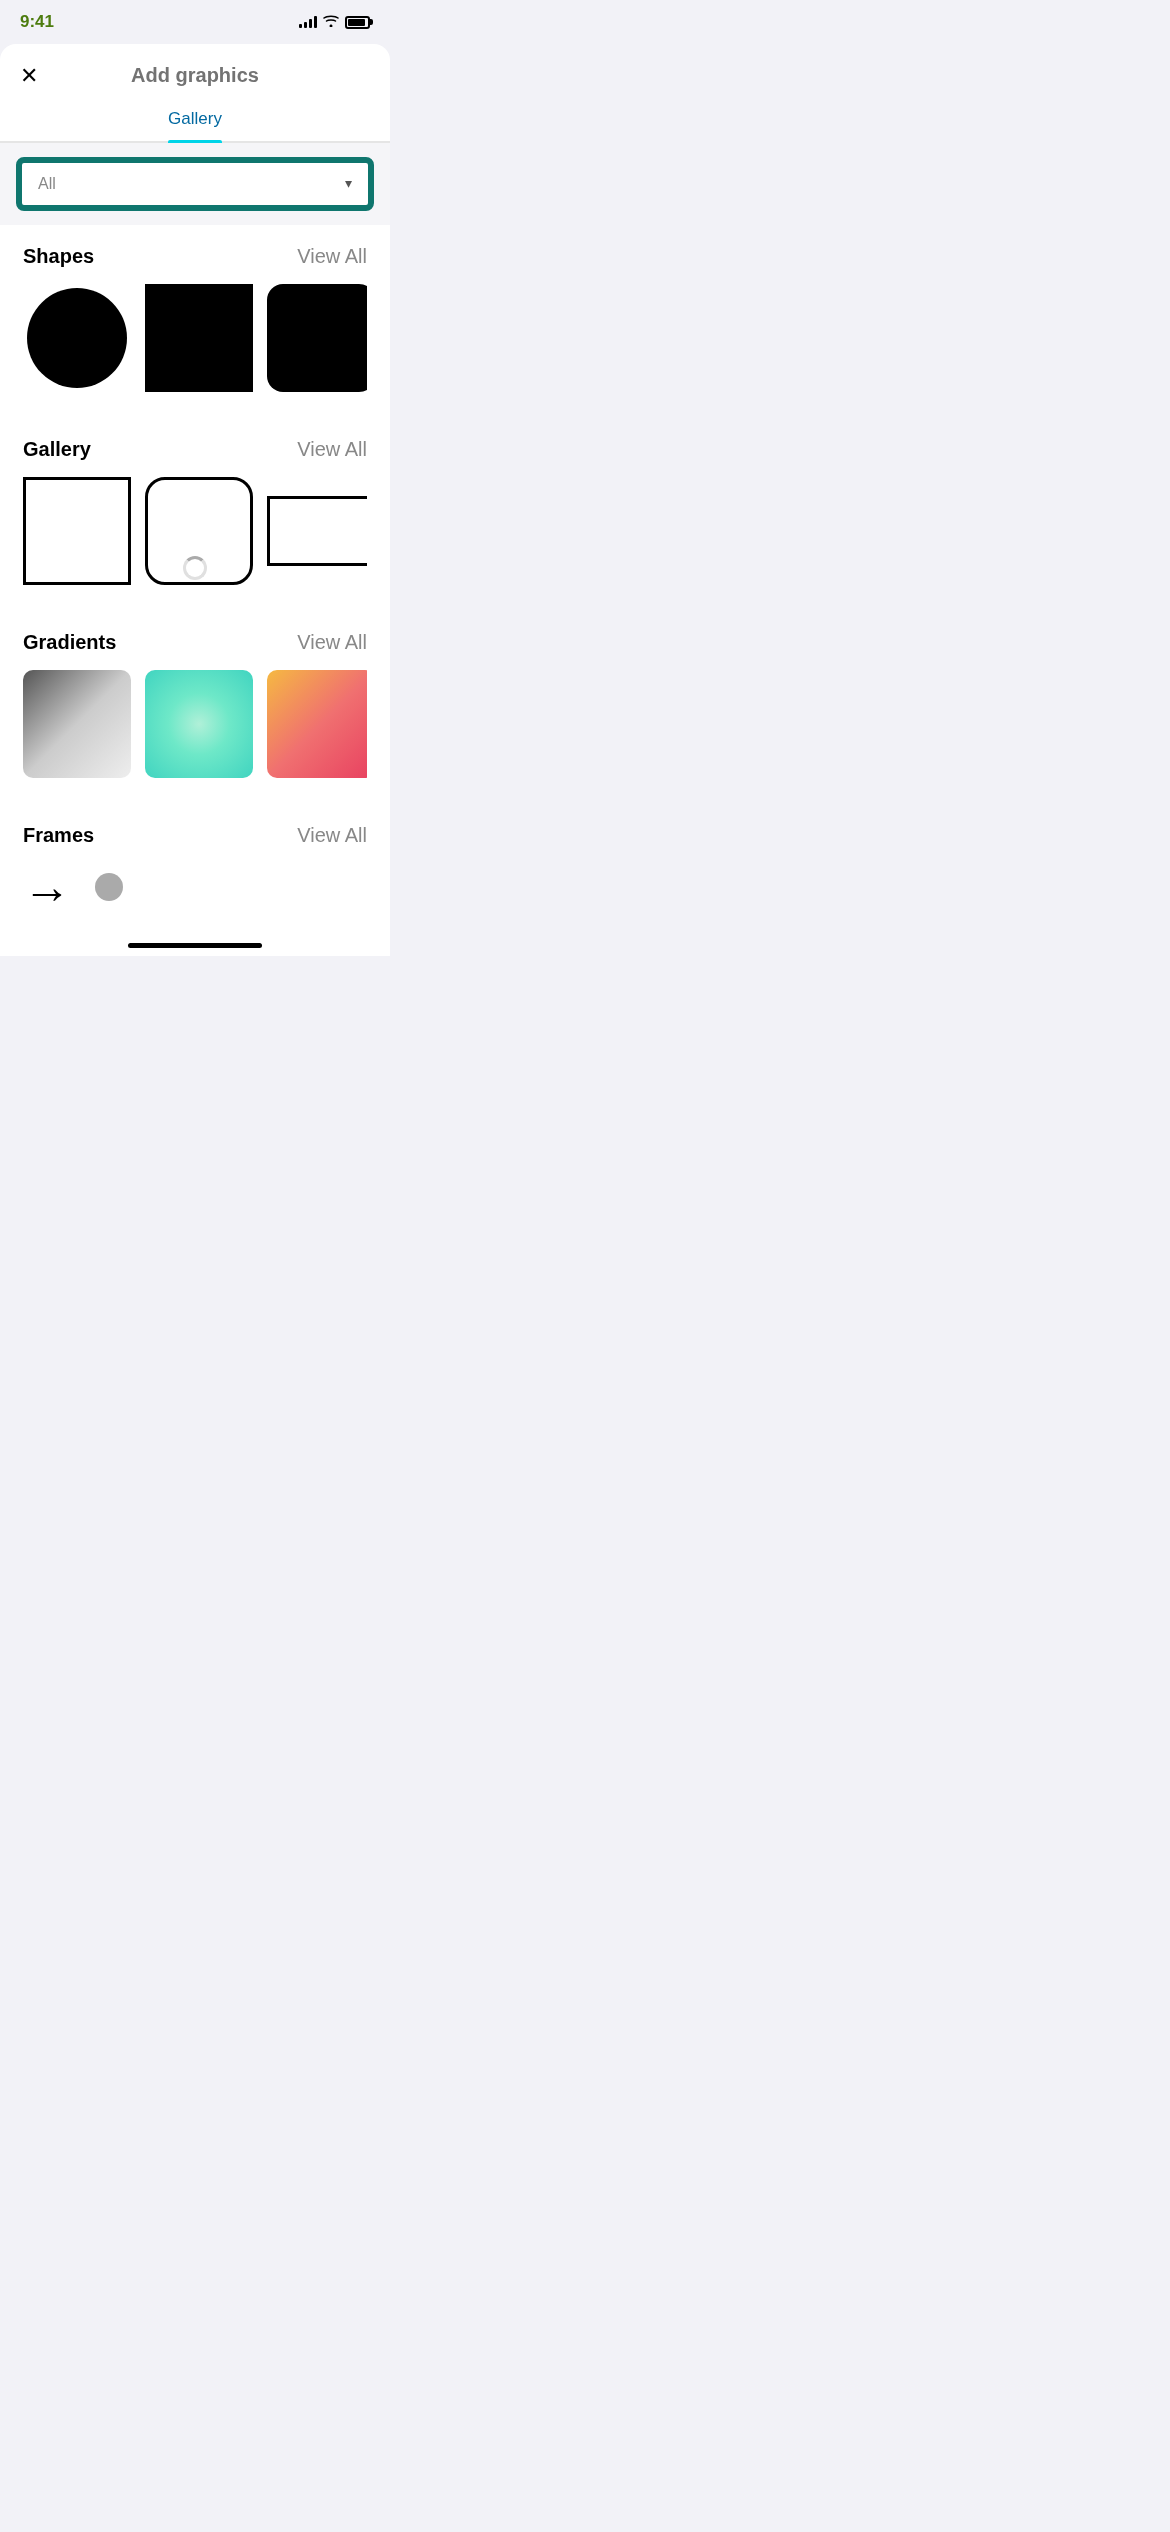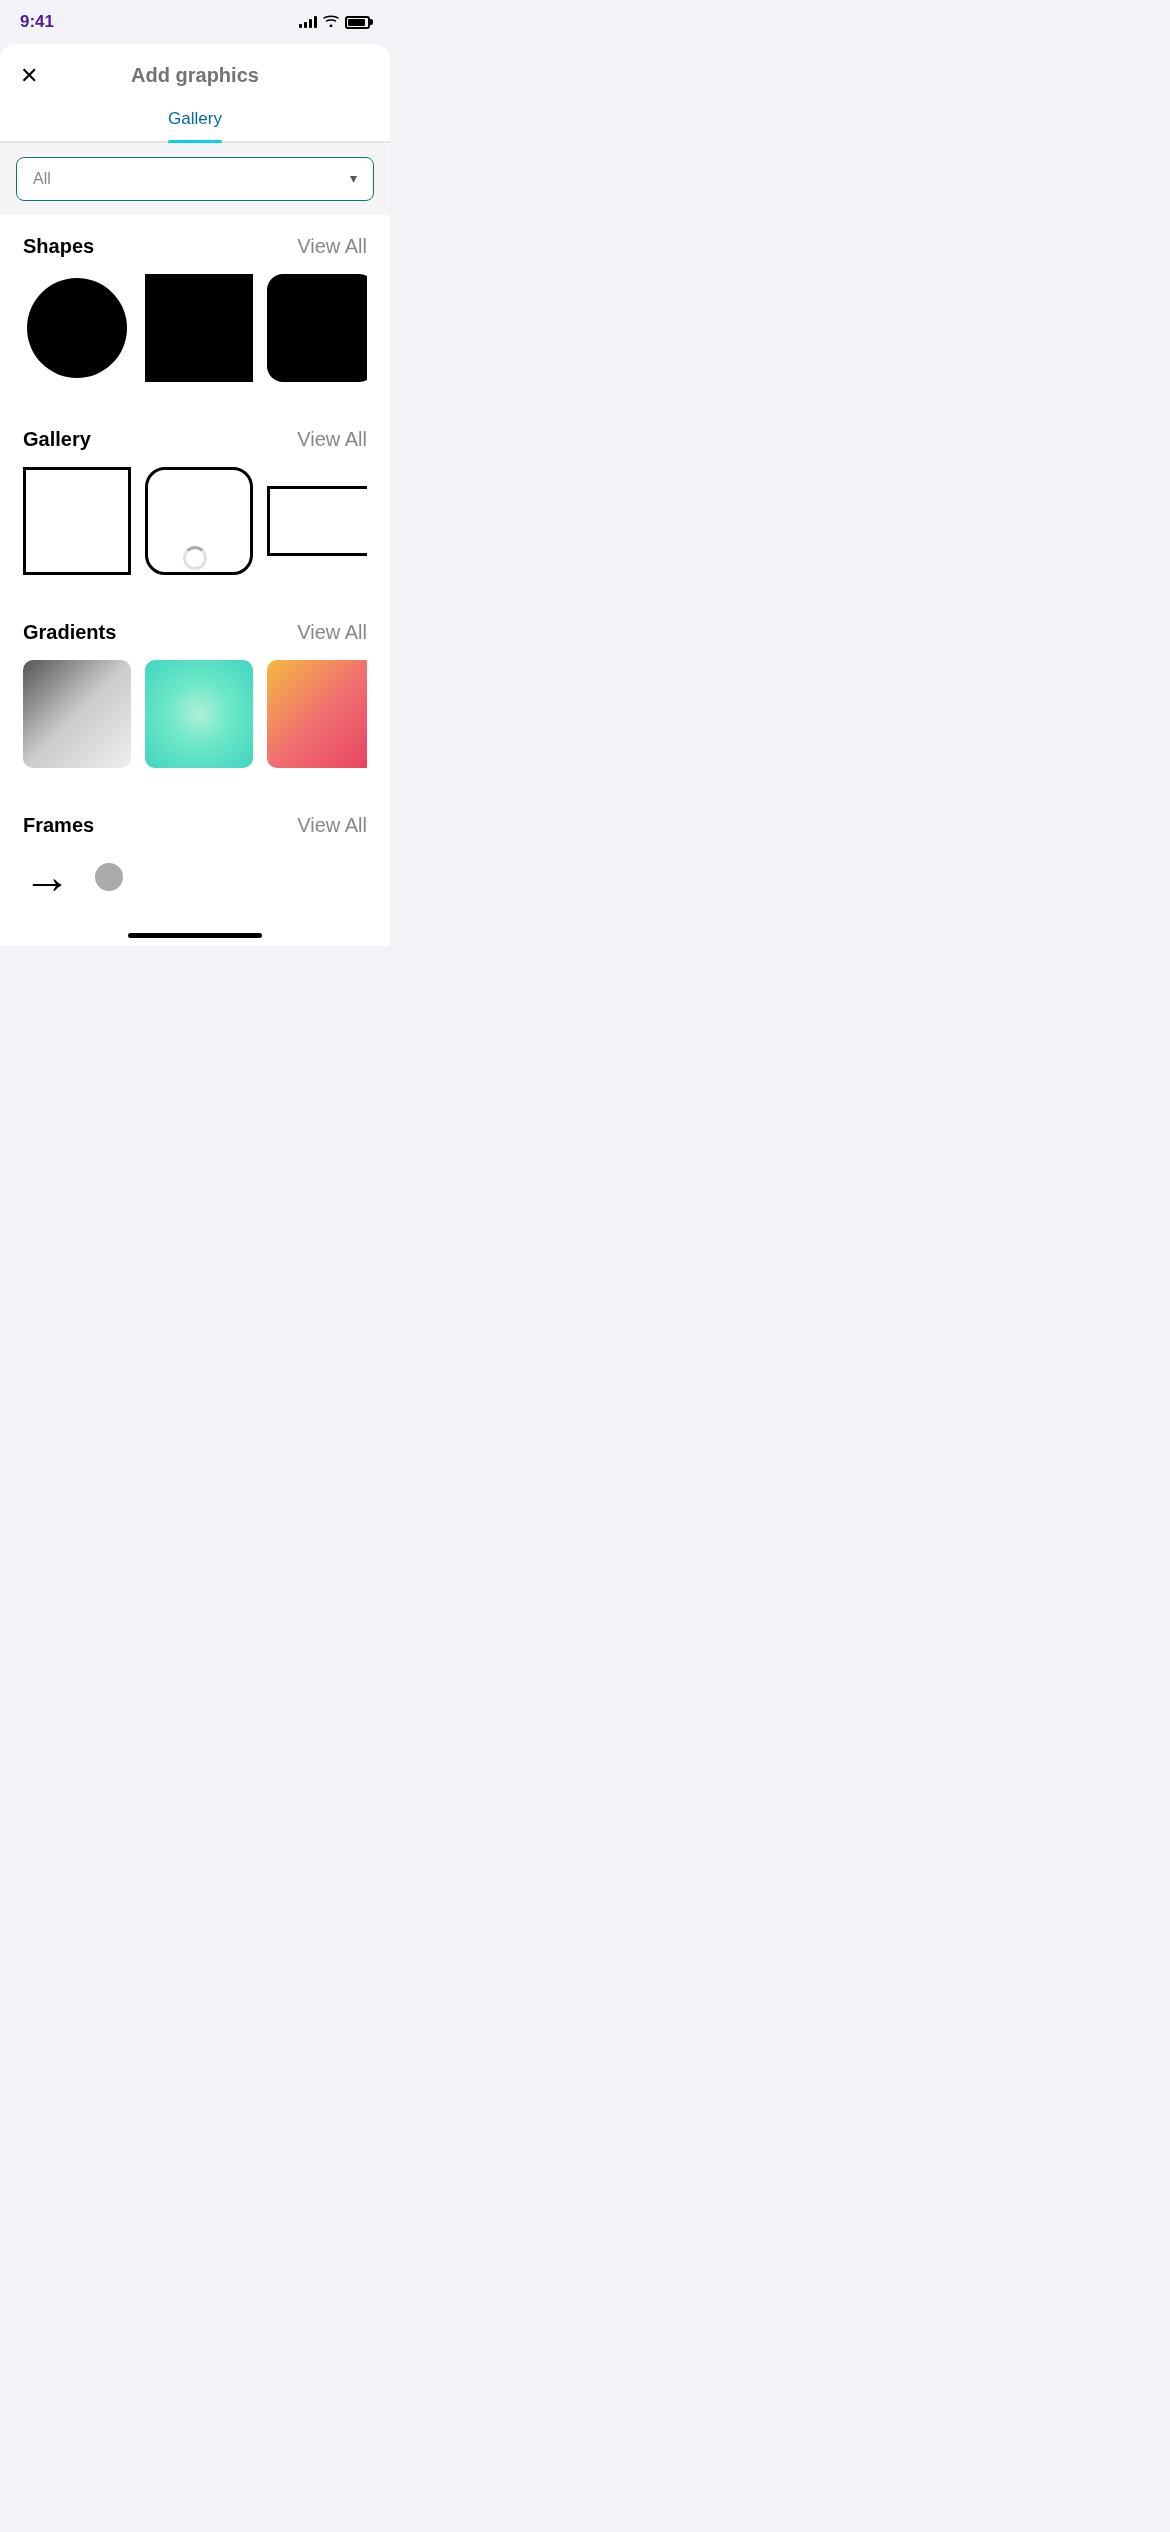--- a/index.html
+++ b/index.html
@@ -24,21 +24,21 @@
       height: 44px;
       display: flex;
       align-items: center;
       justify-content: space-between;
       padding: 0 20px;
     }
 
     .status-time {
       font-size: 17px;
       font-weight: 600;
-      color: #4c1d95;
+      color: #4d7c0f;
       text-align: center;
     }
 
     .status-icons {
       display: flex;
       align-items: center;
       gap: 6px;
     }
 
     
@@ -156,21 +156,21 @@
     }
 
     
     .filter-container {
       padding: 14px 16px;
       background: #f5f5f8;
     }
 
     .filter-select {
       width: 100%;
-      border: 1px solid #0f766e;
+      border: 6px solid #0f766e;
       border-radius: 8px;
       background: #fff;
       padding: 12px 16px;
       font-size: 16px;
       color: #666;
       display: flex;
       justify-content: space-between;
       cursor: pointer;
     }
 

